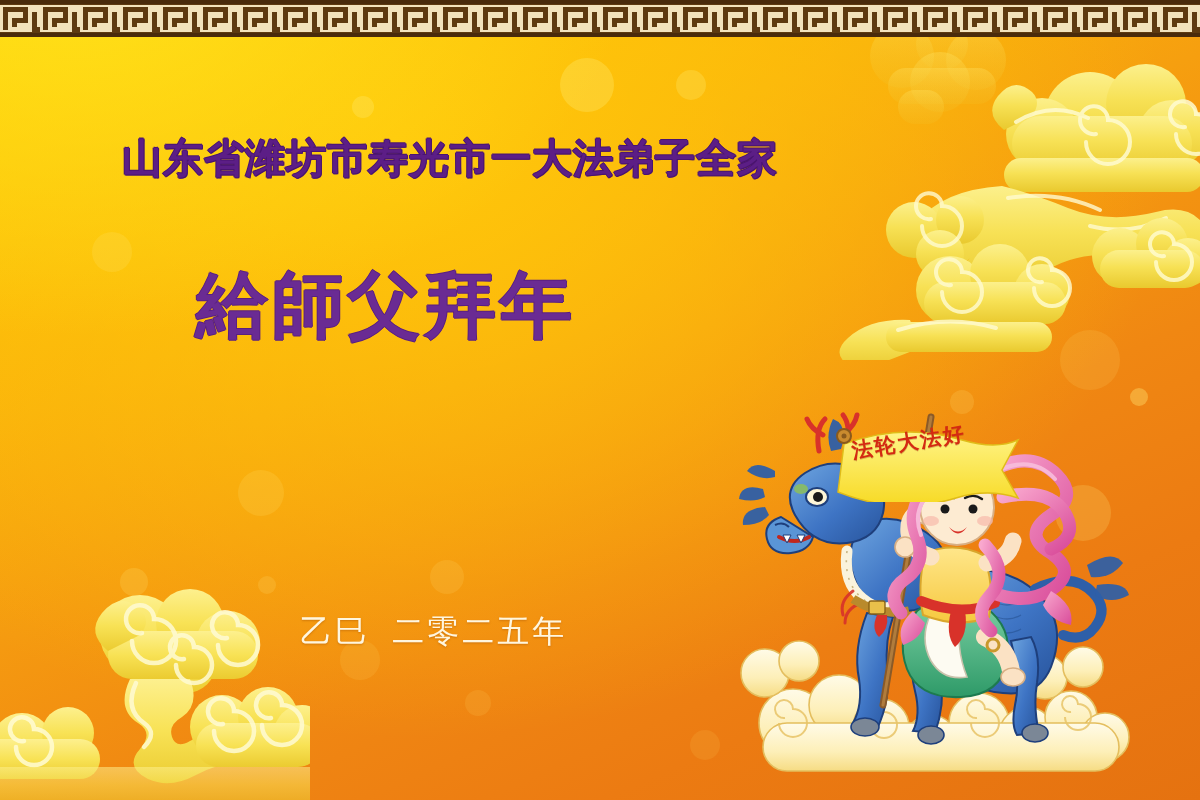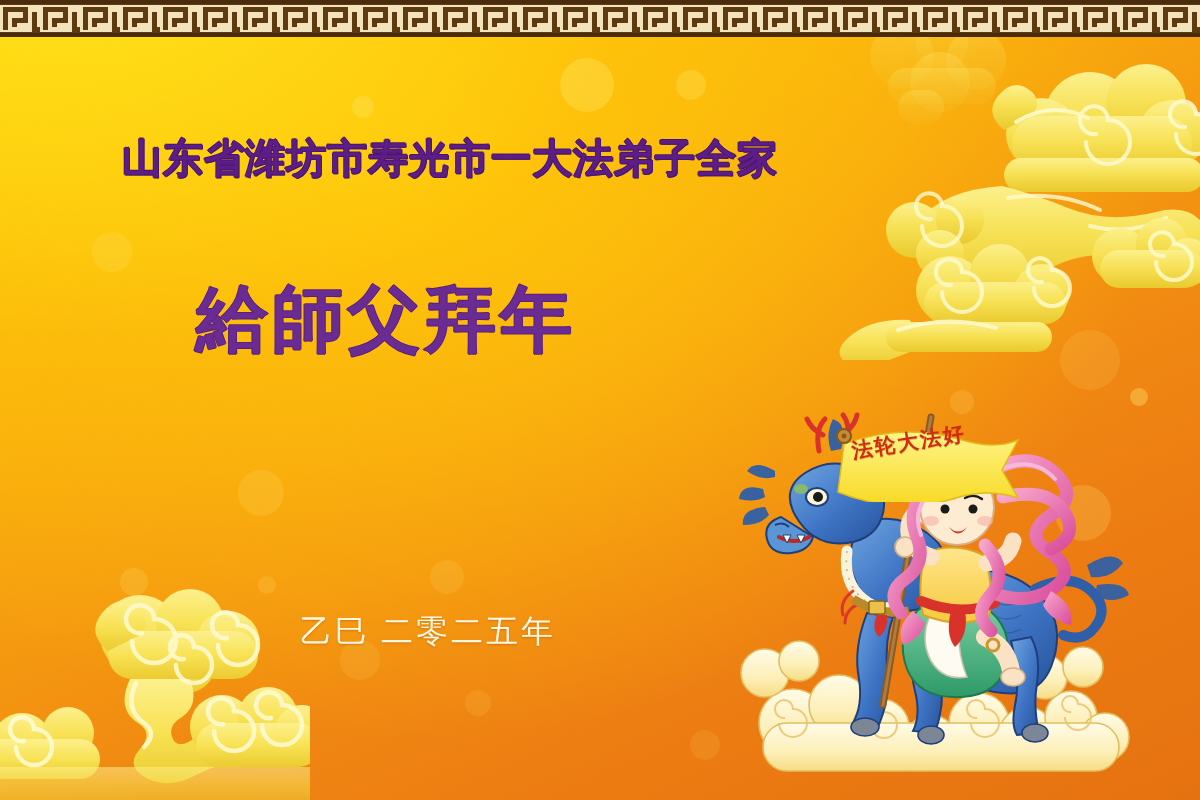--- a/index.html
+++ b/index.html
@@ -54,40 +54,39 @@
     text-shadow:
        1px 0 0 #4A1570, -1px 0 0 #4A1570,
        0 1px 0 #4A1570, 0 -1px 0 #4A1570,
        1px 1px 0 #4A1570;
     z-index: 30;
   }
   #greeting {
     position: absolute;
     left: 196px; top: 262px;
     z-index: 30;
-    margin-top: 14px;
   }
   .greet-line {
     font-family: "DejaVu Sans", sans-serif;
     font-size: 72px;
     font-weight: bold;
     color: #6A2B93;
     letter-spacing: 4px;
     line-height: 86px;
     white-space: nowrap;
     text-shadow:
        1px 0 0 #5A2080, -1px 0 0 #5A2080,
        0 1px 0 #5A2080, 0 -1px 0 #5A2080;
   }
   .greet-line.line2 { margin-left: -78px; }
 
   #date-line {
     position: absolute;
     left: 300px; top: 610px;
-    font-family: Liberation Serif, serif;
+    font-family: Liberation Mono, monospace;
     font-size: 32px;
     letter-spacing: 3px;
     color: #FFF6DF;
     white-space: nowrap;
     z-index: 30;
     text-shadow: 0 1px 2px rgba(140,60,0,.35);
   }
 
   
   #illustration {

